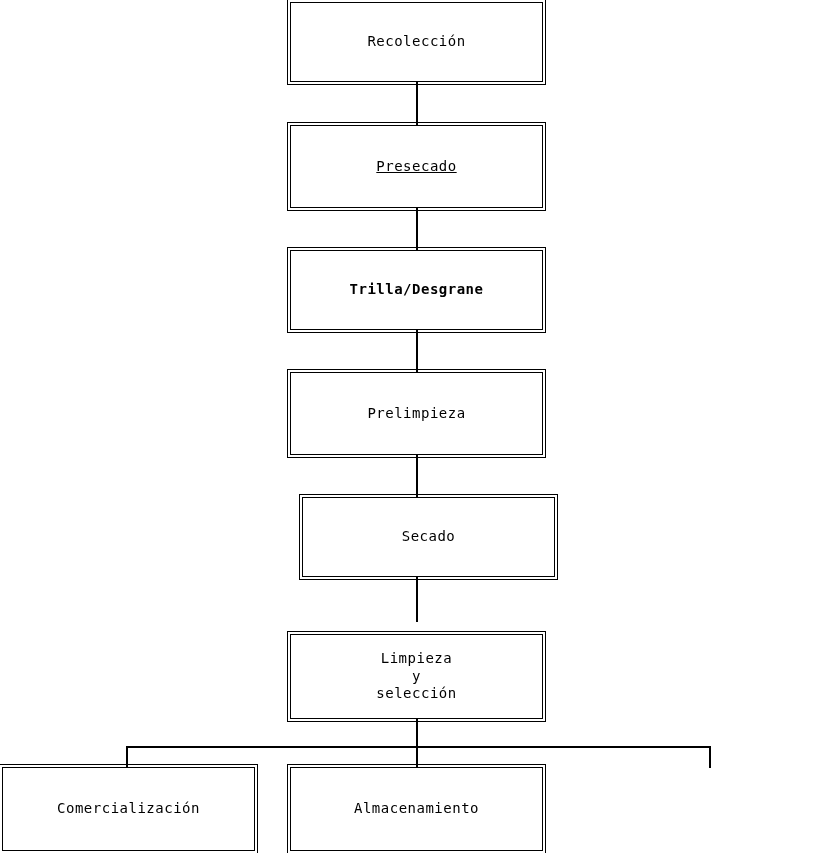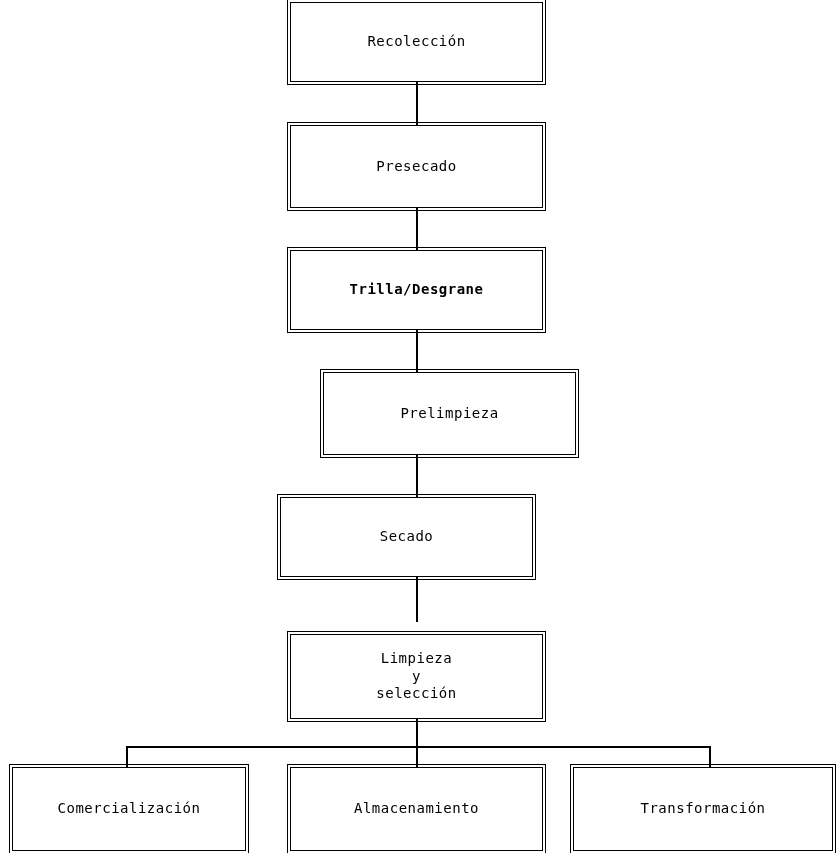--- a/index.html
+++ b/index.html
@@ -68,47 +68,44 @@
 
   <div class="hline" style="left:126px; top:746px; width:585px;"></div>
   <div class="vline" style="left:126px; top:746px; height:22px;"></div>
   <div class="vline" style="left:416px; top:746px; height:22px;"></div>
   <div class="vline" style="left:709px; top:746px; height:22px;"></div>
 
   <div class="node" style="left:290px; top:2px; width:253px; height:80px;">
     <span class="label">Recolección</span>
   </div>
 
-  <div class="node" style="left:290px; top:125px; width:253px; height:83px;">
+  <div class="node" style="left:290px; top:125px; width:253px; height:83px;text-decoration:underline;">
     <span class="label">Presecado</span>
   </div>
 
   <div class="node bold" style="left:290px; top:250px; width:253px; height:80px;">
     <span class="label">Trilla/Desgrane</span>
   </div>
 
-  <div class="node" style="left:290px; top:372px; width:253px; height:83px;margin-left:33px;">
+  <div class="node" style="left:290px; top:372px; width:253px; height:83px;">
     <span class="label">Prelimpieza</span>
   </div>
 
-  <div class="node" style="left:280px; top:497px; width:253px; height:80px;">
+  <div class="node" style="left:302px; top:497px; width:253px; height:80px;">
     <span class="label">Secado</span>
   </div>
 
   <div class="node" style="left:290px; top:620px; width:253px; height:85px;margin-top:14px;">
     <span class="label">Limpieza
 y
 selección</span>
   </div>
 
-  <div class="node" style="left:12px; top:767px; width:234px; height:84px;">
+  <div class="node" style="left:2px; top:767px; width:253px; height:84px;">
     <span class="label">Comercialización</span>
   </div>
 
   <div class="node" style="left:290px; top:767px; width:253px; height:84px;text-align:right;">
     <span class="label">Almacenamiento</span>
   </div>
 
-  <div class="node" style="left:573px; top:767px; width:260px; height:84px;">
-    <span class="label">Transformación</span>
-  </div>
 
 </div>
 
 </body></html>

